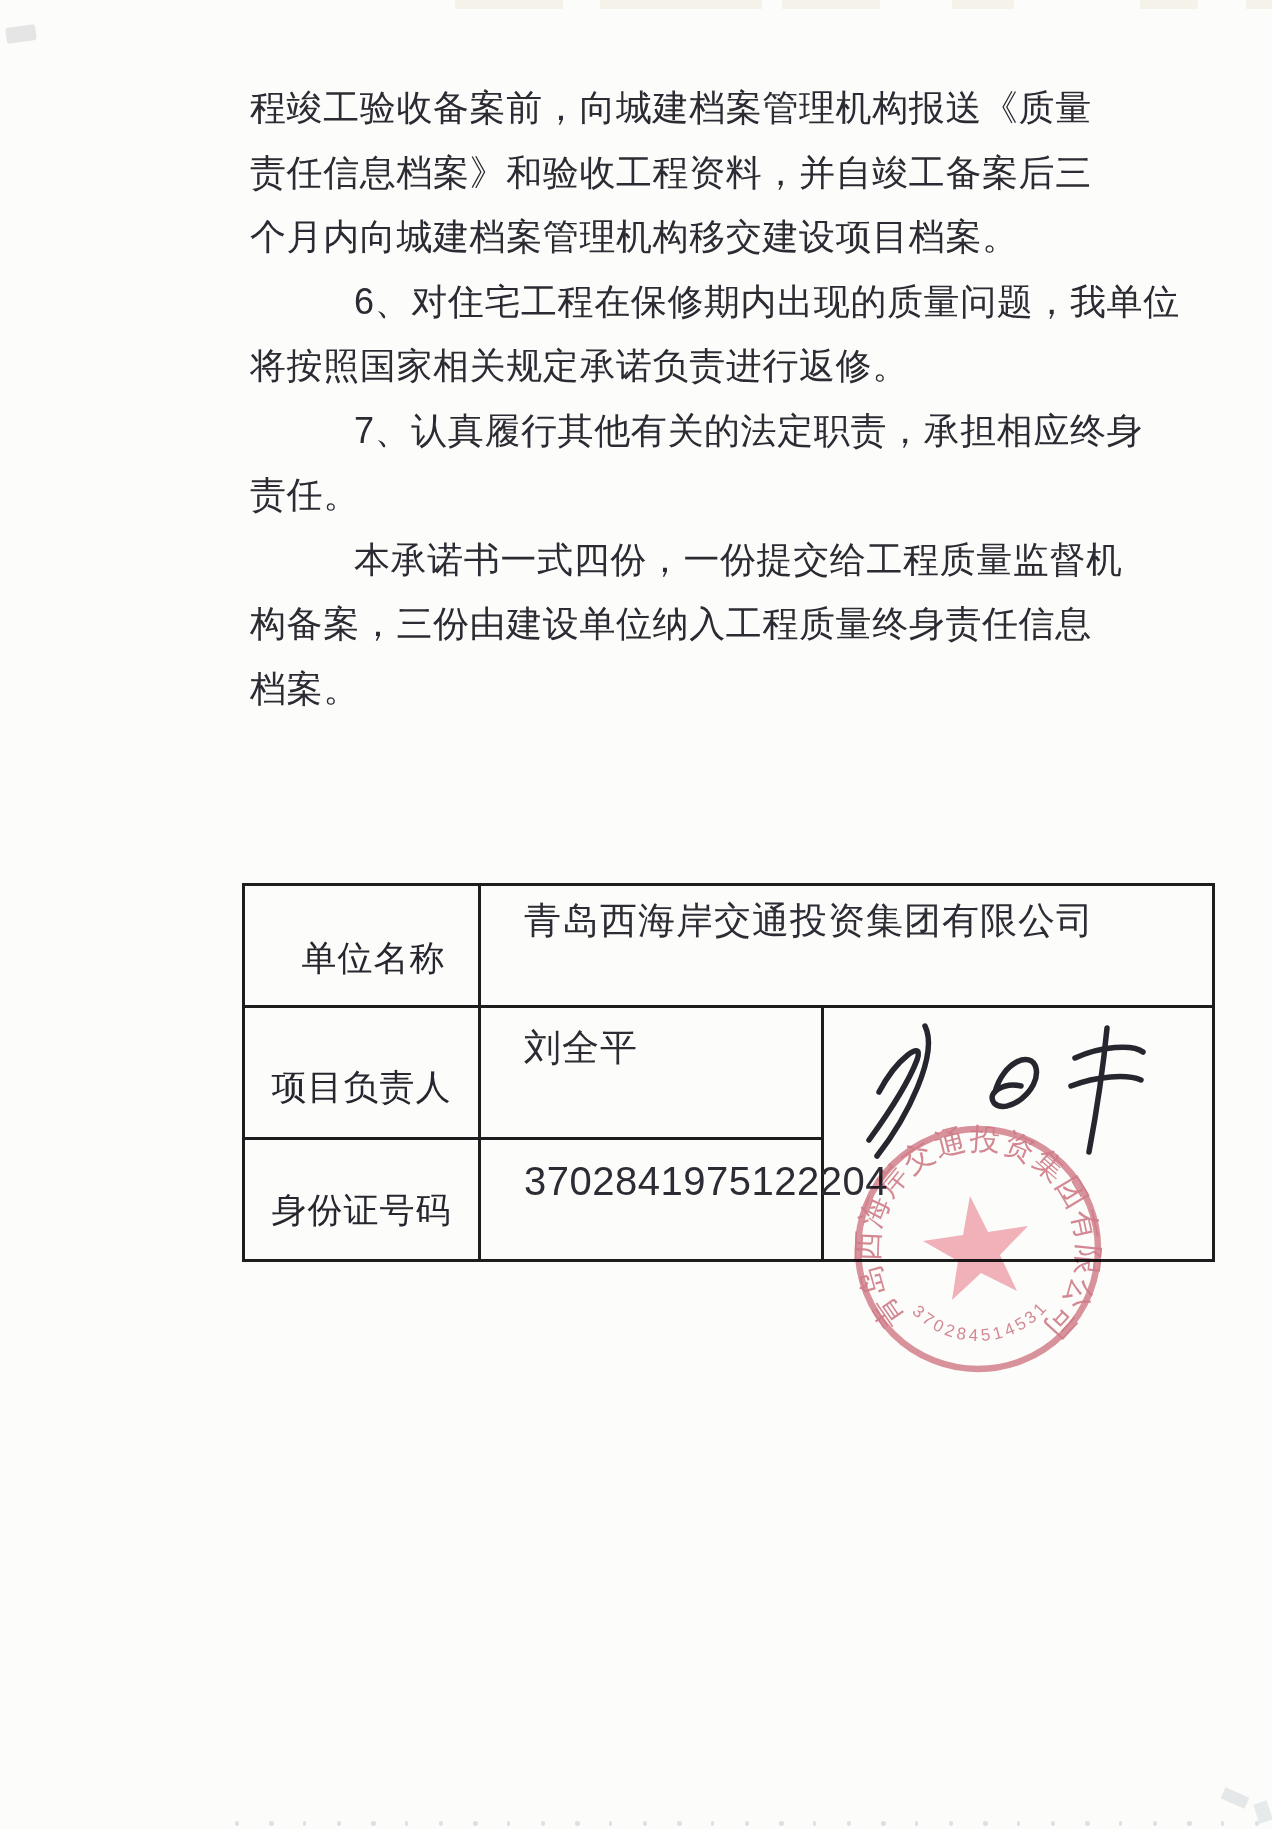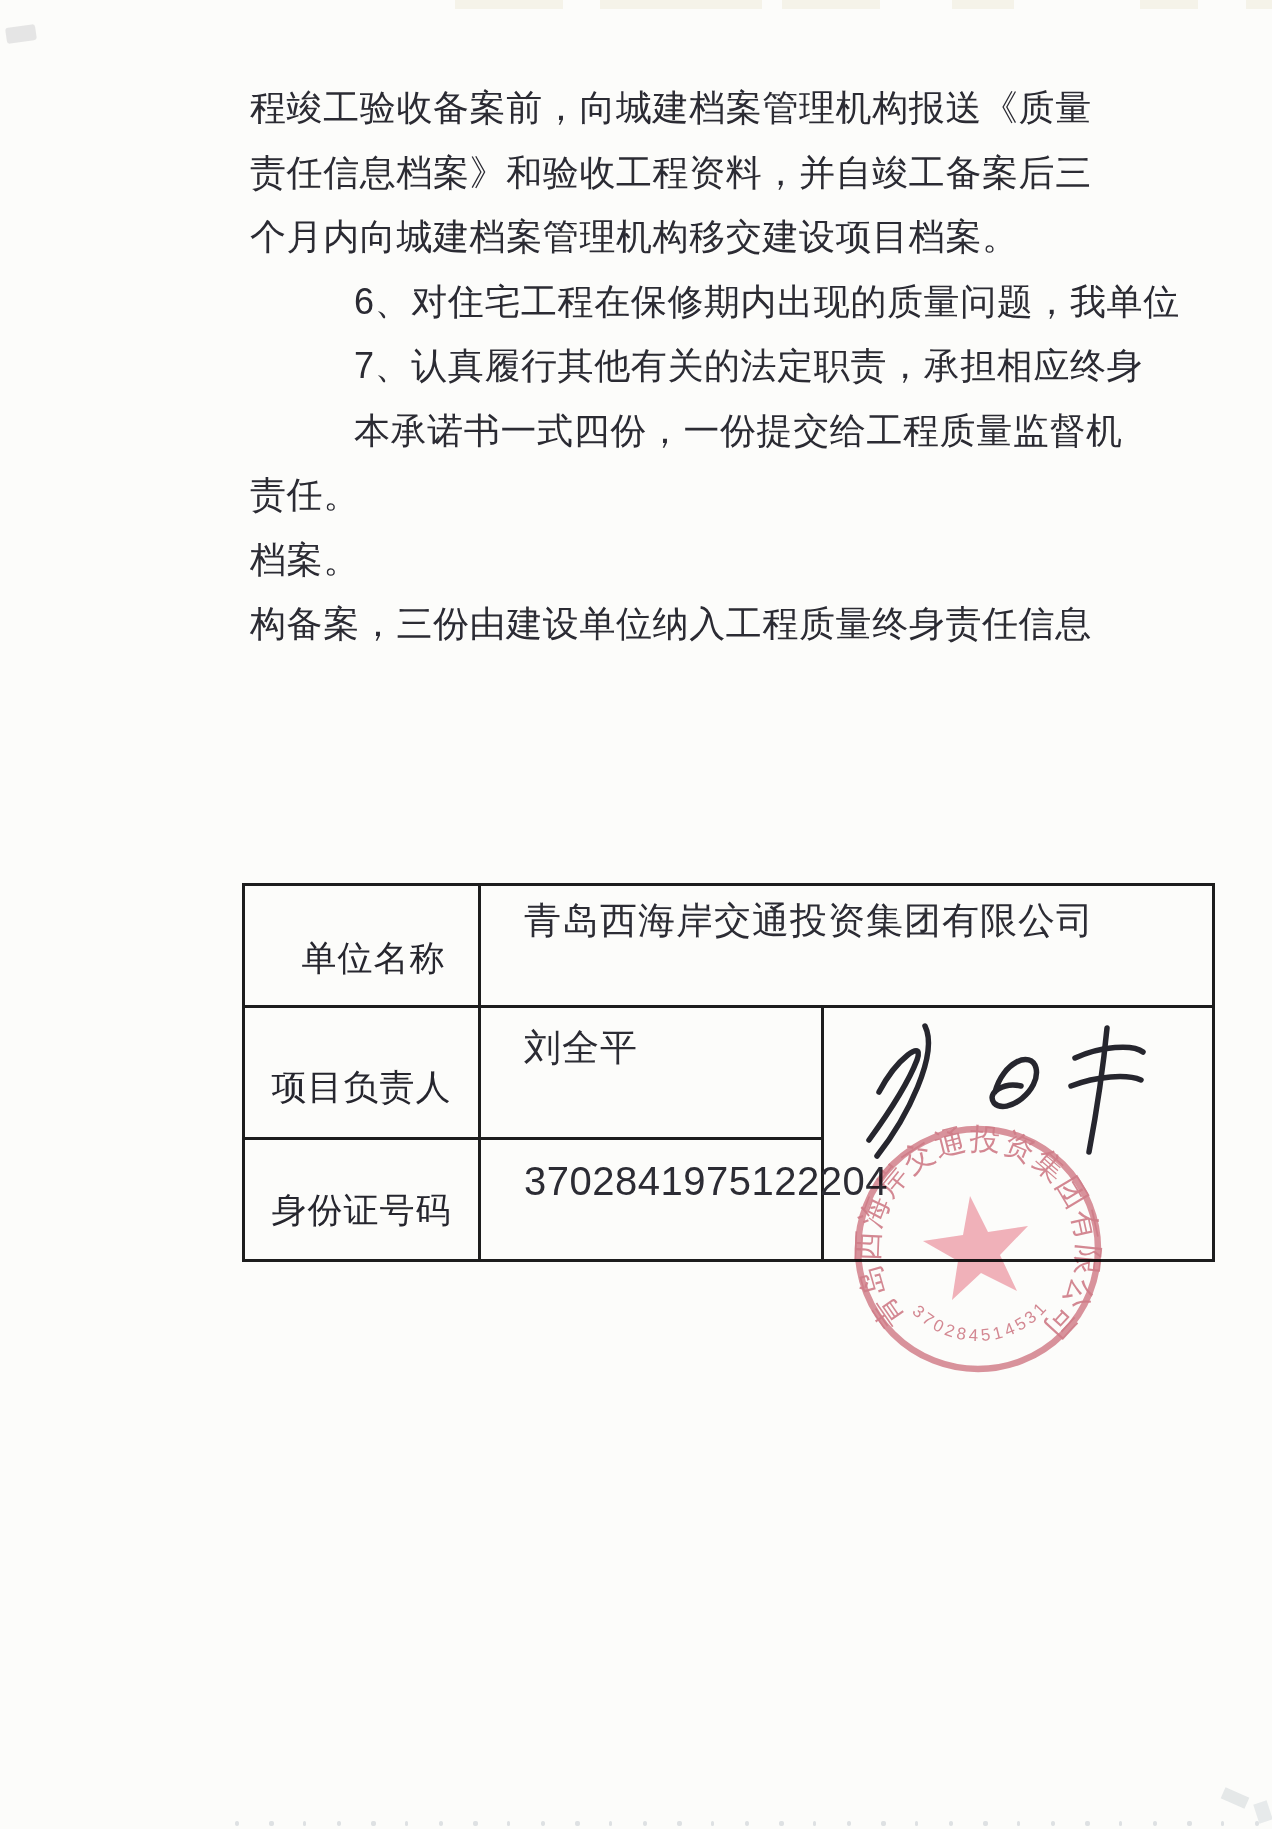--- a/index.html
+++ b/index.html
@@ -60,25 +60,26 @@
 </head>
 <body>
 
 <div id="page">
 
   <div id="bodytext">
     <div class="tline">程竣工验收备案前，向城建档案管理机构报送《质量</div>
     <div class="tline">责任信息档案》和验收工程资料，并自竣工备案后三</div>
     <div class="tline">个月内向城建档案管理机构移交建设项目档案。</div>
     <div class="tline indent">6、对住宅工程在保修期内出现的质量问题，我单位</div>
+    <div class="tline">将按照国家相关规定承诺负责进行返修。</div>
     <div class="tline indent">7、认真履行其他有关的法定职责，承担相应终身</div>
+    <div class="tline">责任。</div>
     <div class="tline indent">本承诺书一式四份，一份提交给工程质量监督机</div>
-    <div class="tline">责任。</div>
+    <div class="tline">构备案，三份由建设单位纳入工程质量终身责任信息</div>
     <div class="tline">档案。</div>
-    <div class="tline">构备案，三份由建设单位纳入工程质量终身责任信息</div>
   </div>
 
   <div id="ctable">
     <div class="vline" id="v1"></div>
     <div class="vline" id="v2"></div>
     <div class="hline" id="h1"></div>
     <div class="hline" id="h2"></div>
 
     <div class="cell lab" id="c-lab1">单位名称</div>
     <div class="cell" id="c-val1">青岛西海岸交通投资集团有限公司</div>

